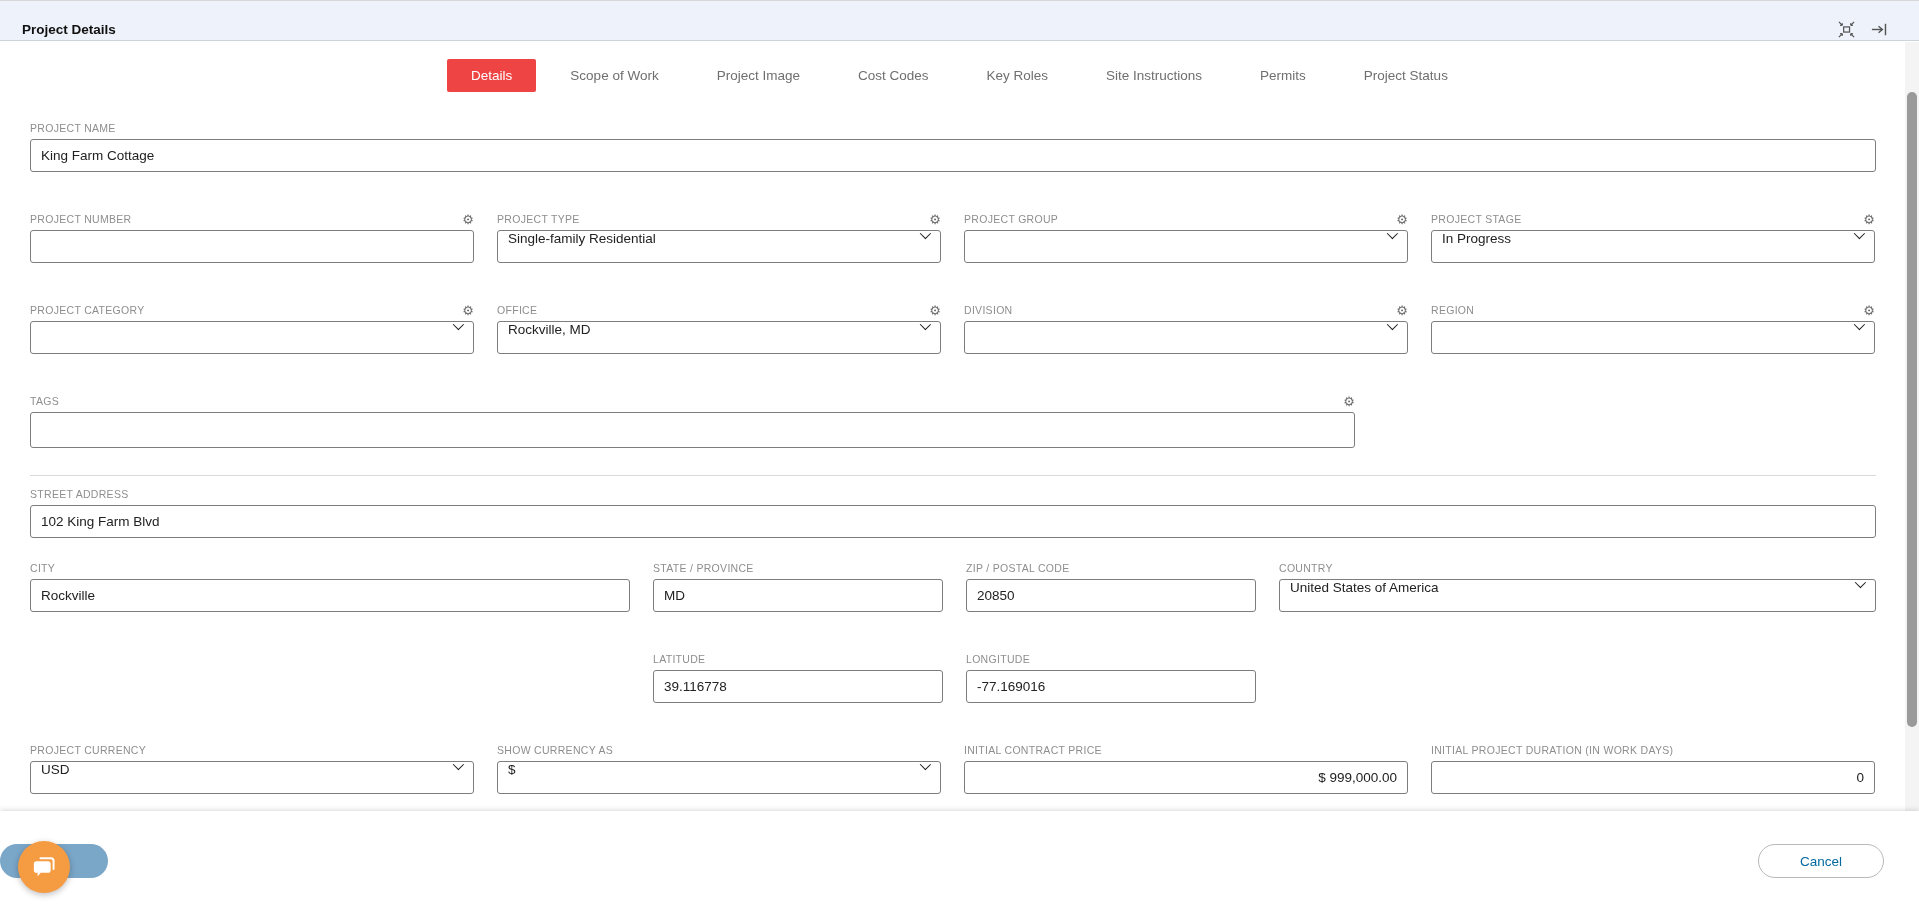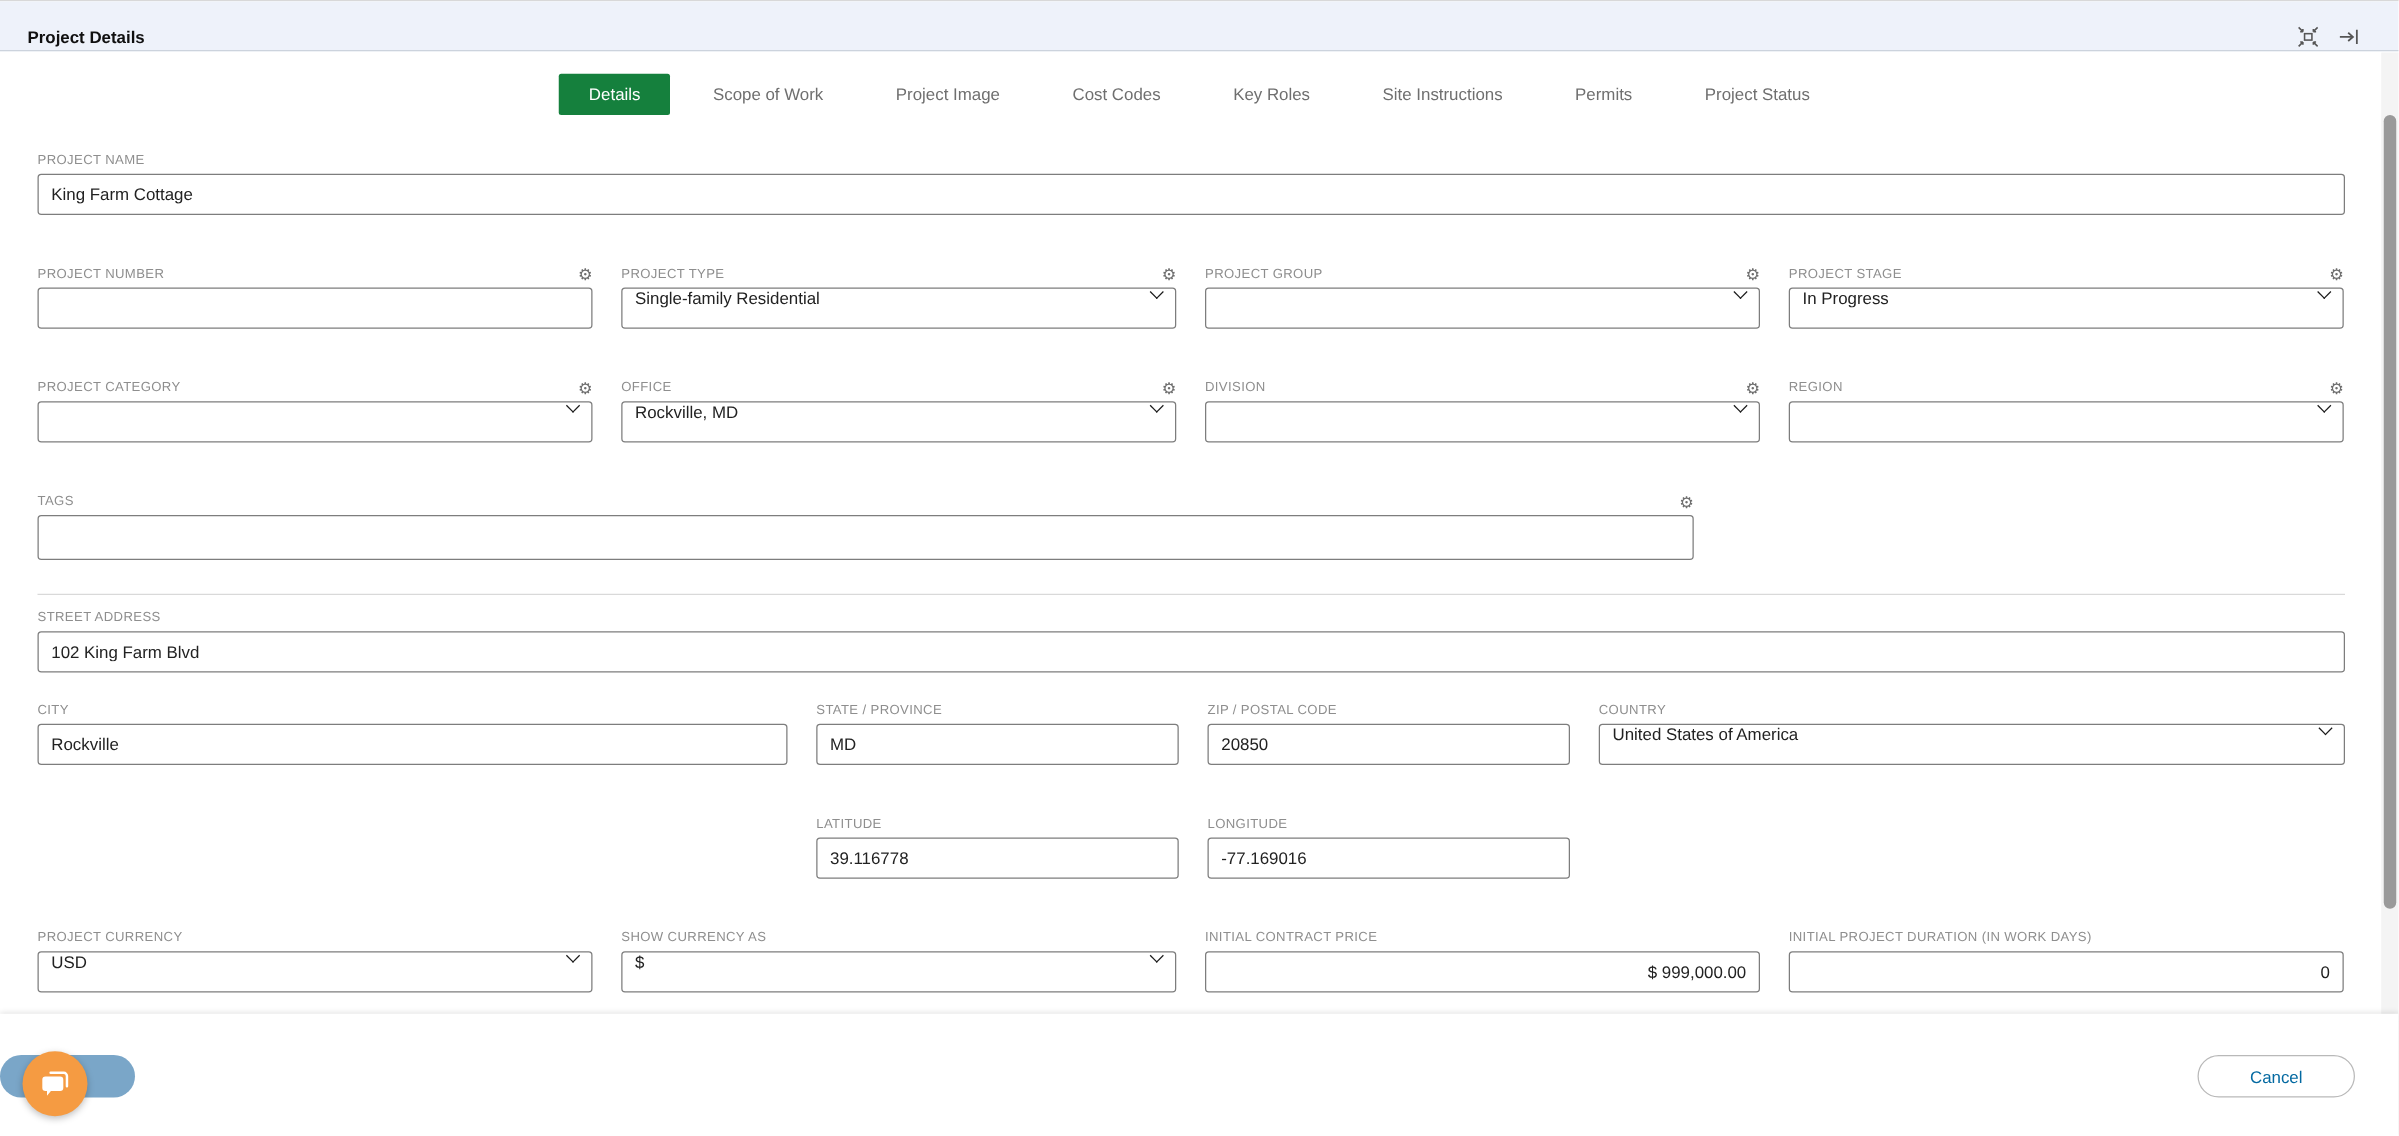--- a/index.html
+++ b/index.html
@@ -8,21 +8,21 @@
   
   .win-header{height:40px;background:#eef2fa;border-bottom:1px solid #ccd3dd;
               display:flex;align-items:center;padding:18px 30px 0 22px;box-sizing:border-box;}
   .win-title{font-weight:bold;font-size:13.5px;color:#101010;}
   .win-actions{margin-left:auto;display:flex;gap:13px;align-items:center;}
   .win-icon{width:20px;height:20px;display:flex;align-items:center;justify-content:center;cursor:pointer;}
   
   .tabs{display:flex;justify-content:center;gap:10px;margin-top:18px;height:33px;}
   .tab{display:flex;align-items:center;padding:0 24px;font-size:13.5px;color:#6f6f6f;
        border-radius:2px;cursor:pointer;white-space:nowrap;}
-  .tab.active{background:#15803d;color:#fff;}
+  .tab.active{background:#ef4444;color:#fff;}
   
   .form{width:1846px;margin-left:30px;position:relative;}
   .row{display:flex;gap:23px;margin-top:40px;align-items:flex-start;}
   .field{display:flex;flex-direction:column;}
   .w-full{width:1846px}.w-col{width:444px}.w-city{width:600px}.w-sm{width:290px}
   .w-country{flex:1}.w-tags{width:1325px}
   .label-row{display:flex;justify-content:space-between;align-items:center;height:14px;margin-bottom:4px;}
   .flabel{font-size:10.5px;color:#8e8e8e;letter-spacing:.3px;white-space:nowrap;}
   .gear{font-size:13px;color:#6e6e6e;line-height:1;cursor:pointer;}
   .gear::before{content:"\2699\FE0E";}

